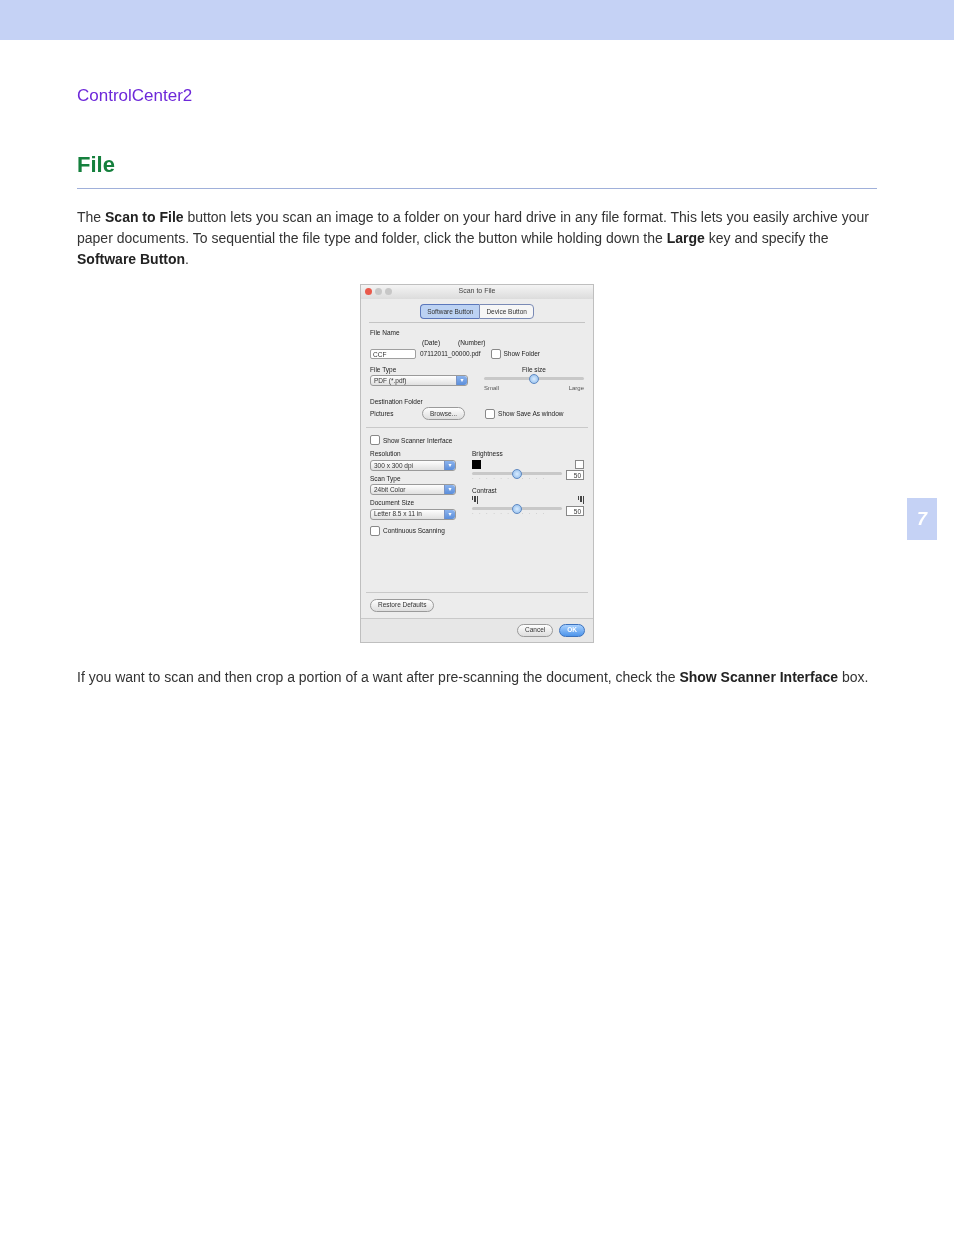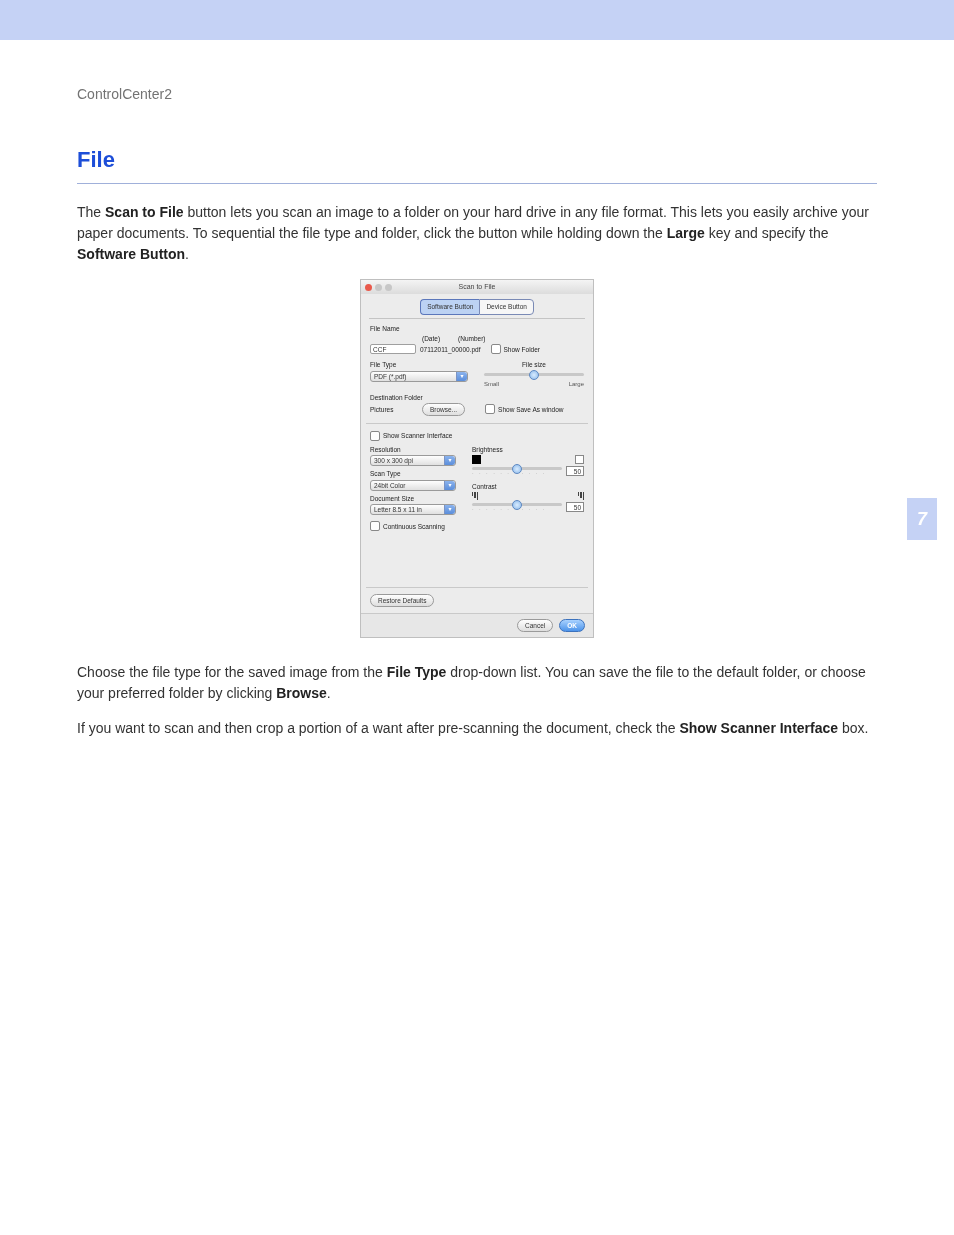--- a/index.html
+++ b/index.html
@@ -14,28 +14,28 @@
     height: 40px;
     background: #c5d2f5;
   }
   .page {
     width: 800px;
     margin: 0 auto;
     padding: 44px 0 0 0;
     position: relative;
   }
   .breadcrumb {
-    font-size: 14px;
-    color: #737373;
+    font-size: 17px;
+    color: #6d28d9;
     margin-bottom: 40px;
   }
   .section-title {
     font-size: 22px;
     font-weight: bold;
-    color: #1d4ed8;
+    color: #15803d;
     padding-bottom: 7px;
     border-bottom: 1px solid #a0b0da;
     margin-bottom: 18px;
   }
   .para {
     margin: 0 0 14px 0;
     font-size: 14px;
     line-height: 1.5;
   }
   .screenshot {
@@ -398,23 +398,20 @@
       <span class="btn" style="border-radius:8px">Restore Defaults</span>
     </div>
 
     <div class="dlg-footer">
       <span class="btn">Cancel</span>
       <span class="btn btn-primary">OK</span>
     </div>
   </div>
 
   <p class="para">
-    <span>Choose the file type for the saved image from the </span><b>File Type</b><span> drop-down list. You can save the file to the default folder, or choose your preferred folder by clicking </span><b>Browse</b><span>.</span>
-  </p>
-  <p class="para">
     <span>If you want to scan and then crop a portion of a want after pre-scanning the document, check the </span><b>Show Scanner Interface</b><span> box.</span>
   </p>
 
   <div class="page-tab">7</div>
 
   <div class="footer">
     <span class="pagenum">129</span>
     <span class="pagenum-bar"></span>
   </div>
 </div>

